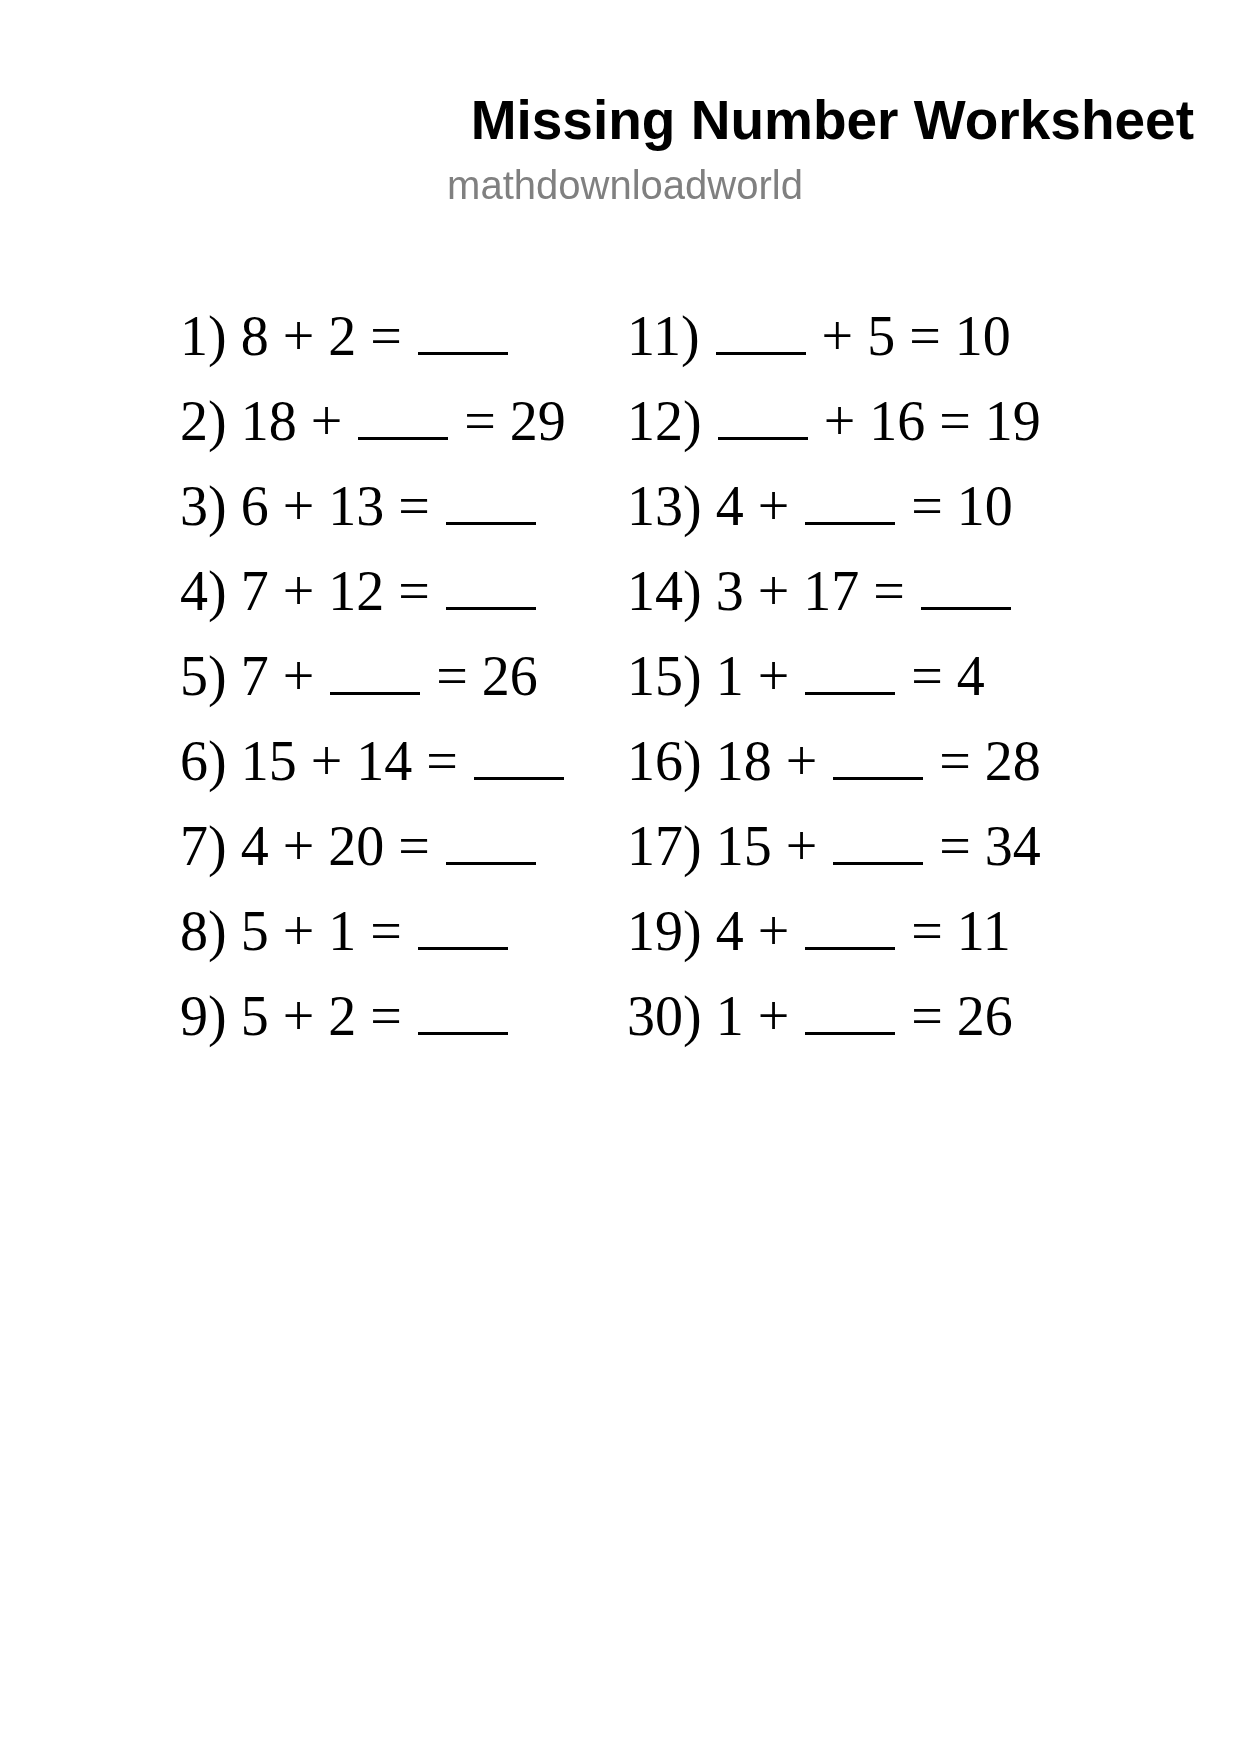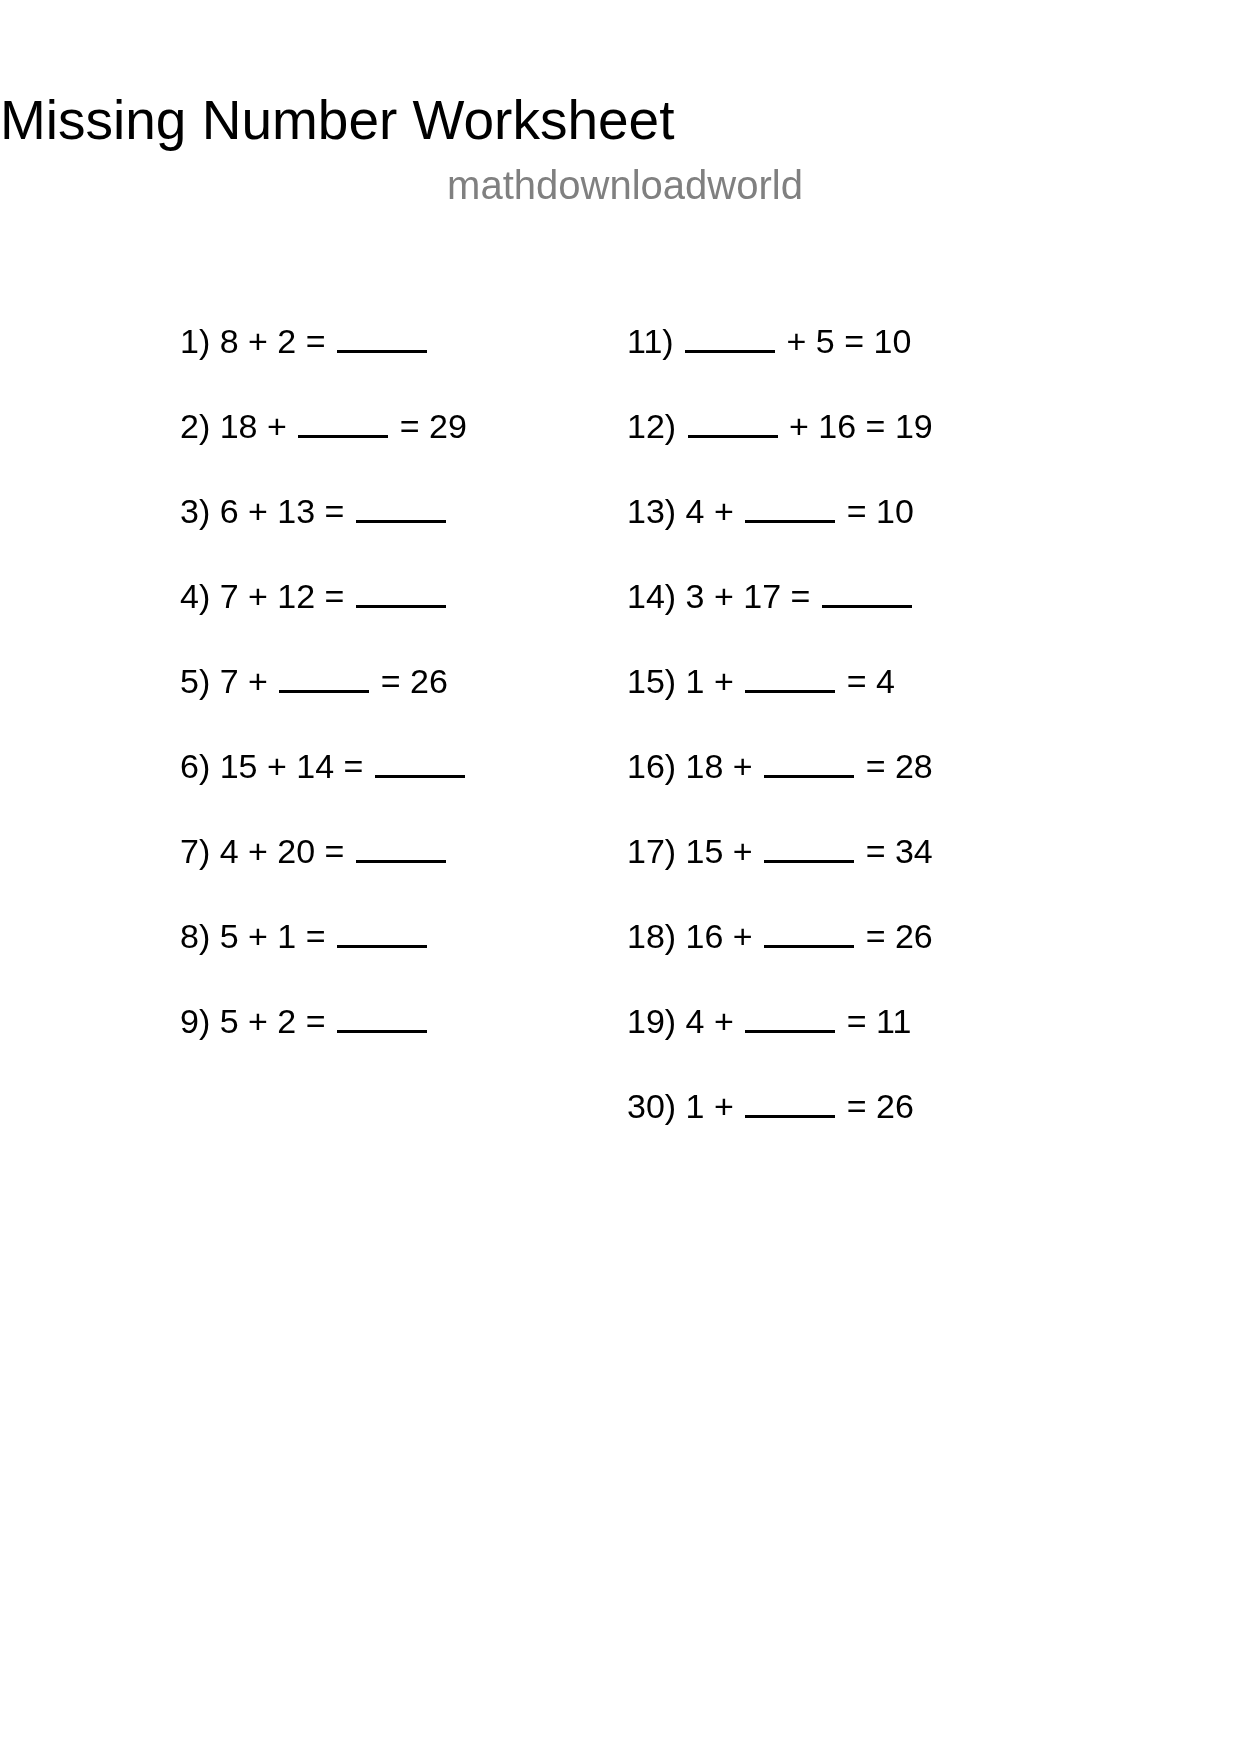--- a/index.html
+++ b/index.html
@@ -13,47 +13,49 @@
       position: relative;
       overflow: hidden;
       font-family: "Liberation Sans", sans-serif;
       color: #000000;
     }
     .title {
       position: absolute;
       left: 0;
       top: 88px;
       width: 1194px;
-      text-align: left;
+      text-align: right;
       font-size: 55px;
       line-height: 64px;
       color: #000;
       letter-spacing: 0px;
+      font-weight: bold;
     }
     .subtitle {
       position: absolute;
       left: 0;
       top: 162px;
       width: 1250px;
       text-align: center;
       font-size: 40px;
       line-height: 46px;
       color: #808080;
     }
     .col {
       position: absolute;
       top: 312px;
     }
     .col.left { left: 180px; }
     .col.right { left: 627px; }
     .problem {
       height: 85px;
-      font-size: 34px;
+      font-size: 56px;
       line-height: 48px;
       white-space: pre;
+      font-family: Liberation Serif, serif;
     }
     .blank {
       display: inline-block;
       width: 90px;
       border-bottom: 3px solid #000;
       height: 38px;
       vertical-align: baseline;
       margin: 0 2px;
     }
   </style>
@@ -76,16 +78,15 @@
 </div>
 
 <div class="col right">
   <div class="problem"><span>11)</span> <span class="blank"></span> <span>+ 5 = 10</span></div>
   <div class="problem"><span>12)</span> <span class="blank"></span> <span>+ 16 = 19</span></div>
   <div class="problem"><span>13)</span> <span>4 +</span> <span class="blank"></span> <span>= 10</span></div>
   <div class="problem"><span>14)</span> <span>3 + 17 =</span> <span class="blank"></span></div>
   <div class="problem"><span>15)</span> <span>1 +</span> <span class="blank"></span> <span>= 4</span></div>
   <div class="problem"><span>16)</span> <span>18 +</span> <span class="blank"></span> <span>= 28</span></div>
   <div class="problem"><span>17)</span> <span>15 +</span> <span class="blank"></span> <span>= 34</span></div>
-  <div class="problem"><span>18)</span> <span>16 +</span> <span class="blank"></span> <span>= 26</span></div>
   <div class="problem"><span>19)</span> <span>4 +</span> <span class="blank"></span> <span>= 11</span></div>
   <div class="problem"><span>30)</span> <span>1 +</span> <span class="blank"></span> <span>= 26</span></div>
 </div>
 
 </body></html>

